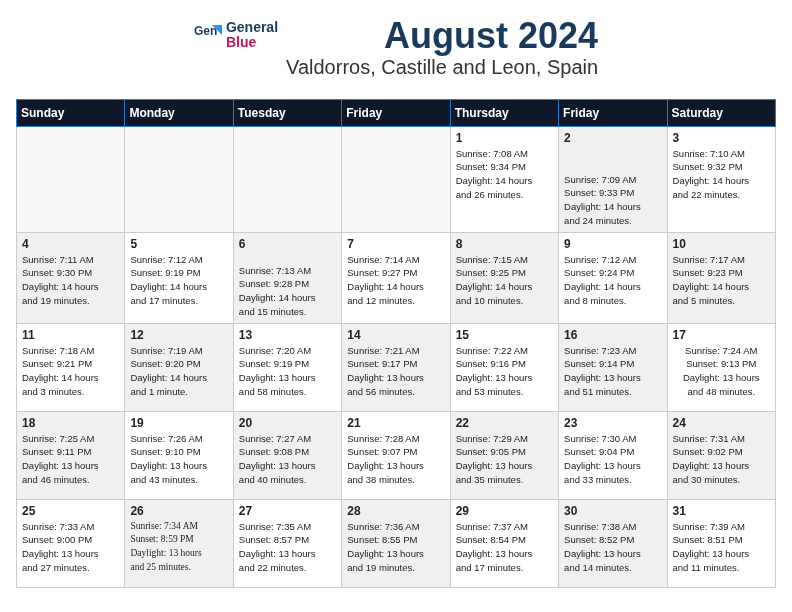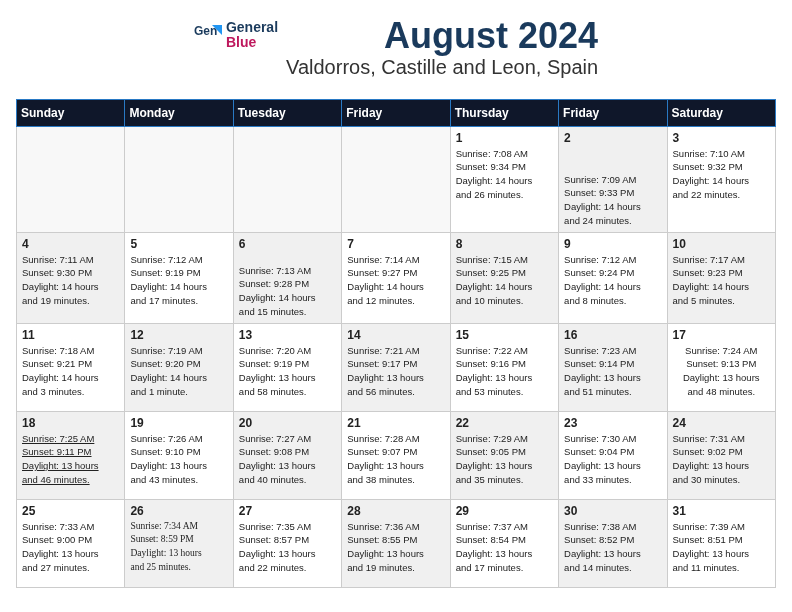--- a/index.html
+++ b/index.html
@@ -250,21 +250,21 @@
           <span class="day-num">17</span>
           <div class="day-info" style="white-space: pre-line; text-align: center;">Sunrise: 7:24 AM
 Sunset: 9:13 PM
 Daylight: 13 hours
 and 48 minutes.</div>
         </td>
       </tr>
       <tr>
         <td class="shaded">
           <span class="day-num">18</span>
-          <div class="day-info" style="white-space: pre-line; text-decoration: underline;">Sunrise: 7:25 AM
+          <div class="day-info" style="white-space: pre-line;">Sunrise: 7:25 AM
 Sunset: 9:11 PM
 Daylight: 13 hours
 and 46 minutes.</div>
         </td>
         <td>
           <span class="day-num">19</span>
           <div class="day-info" style="white-space: pre-line;">Sunrise: 7:26 AM
 Sunset: 9:10 PM
 Daylight: 13 hours
 and 43 minutes.</div>

